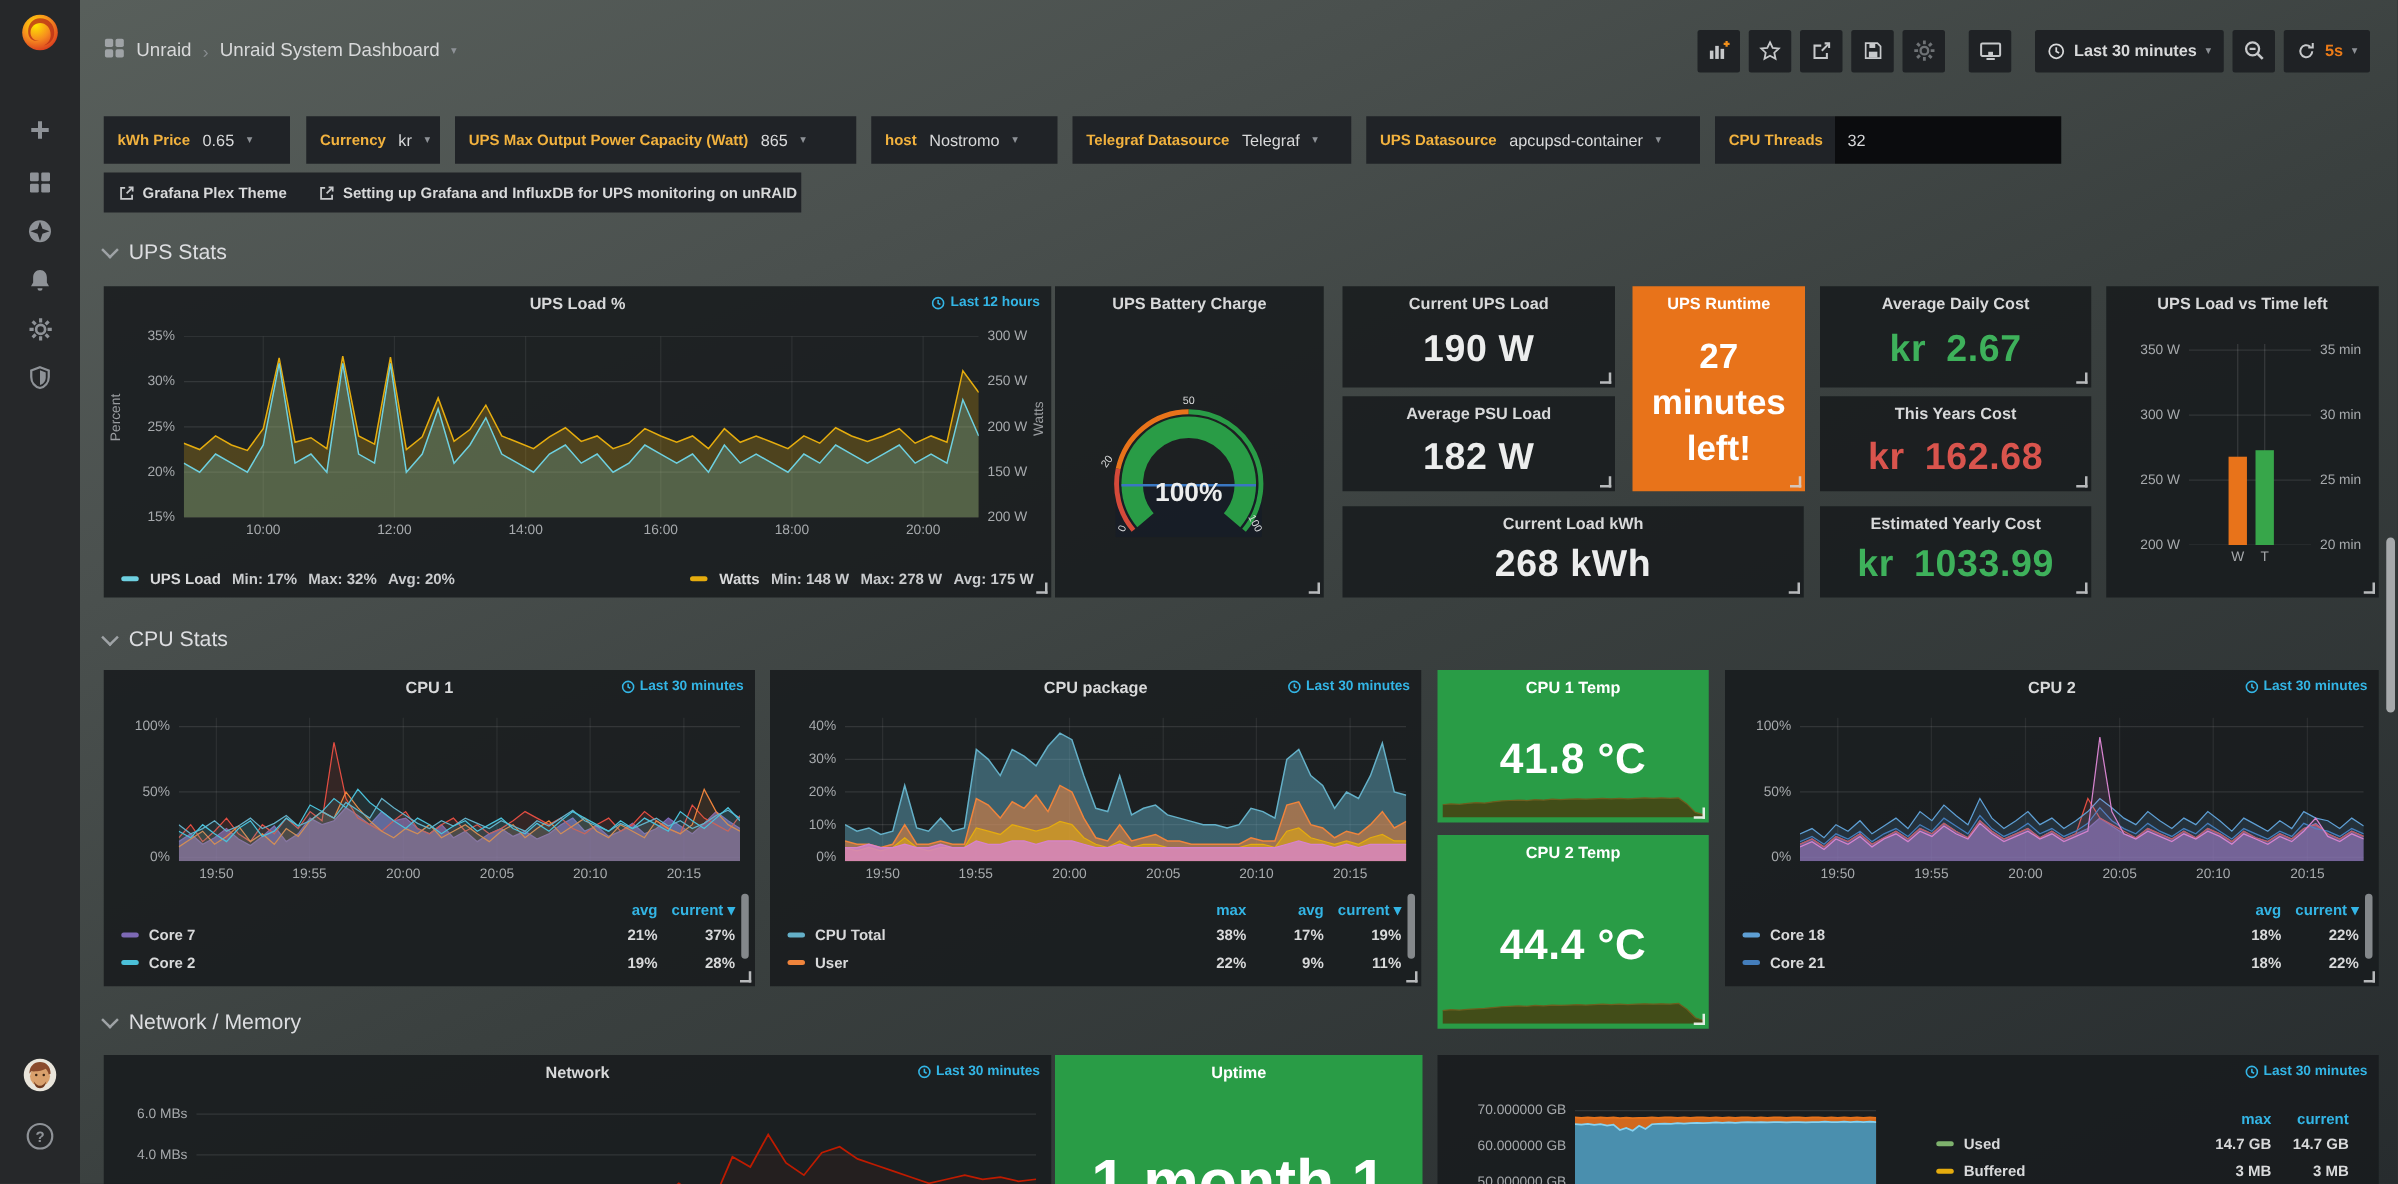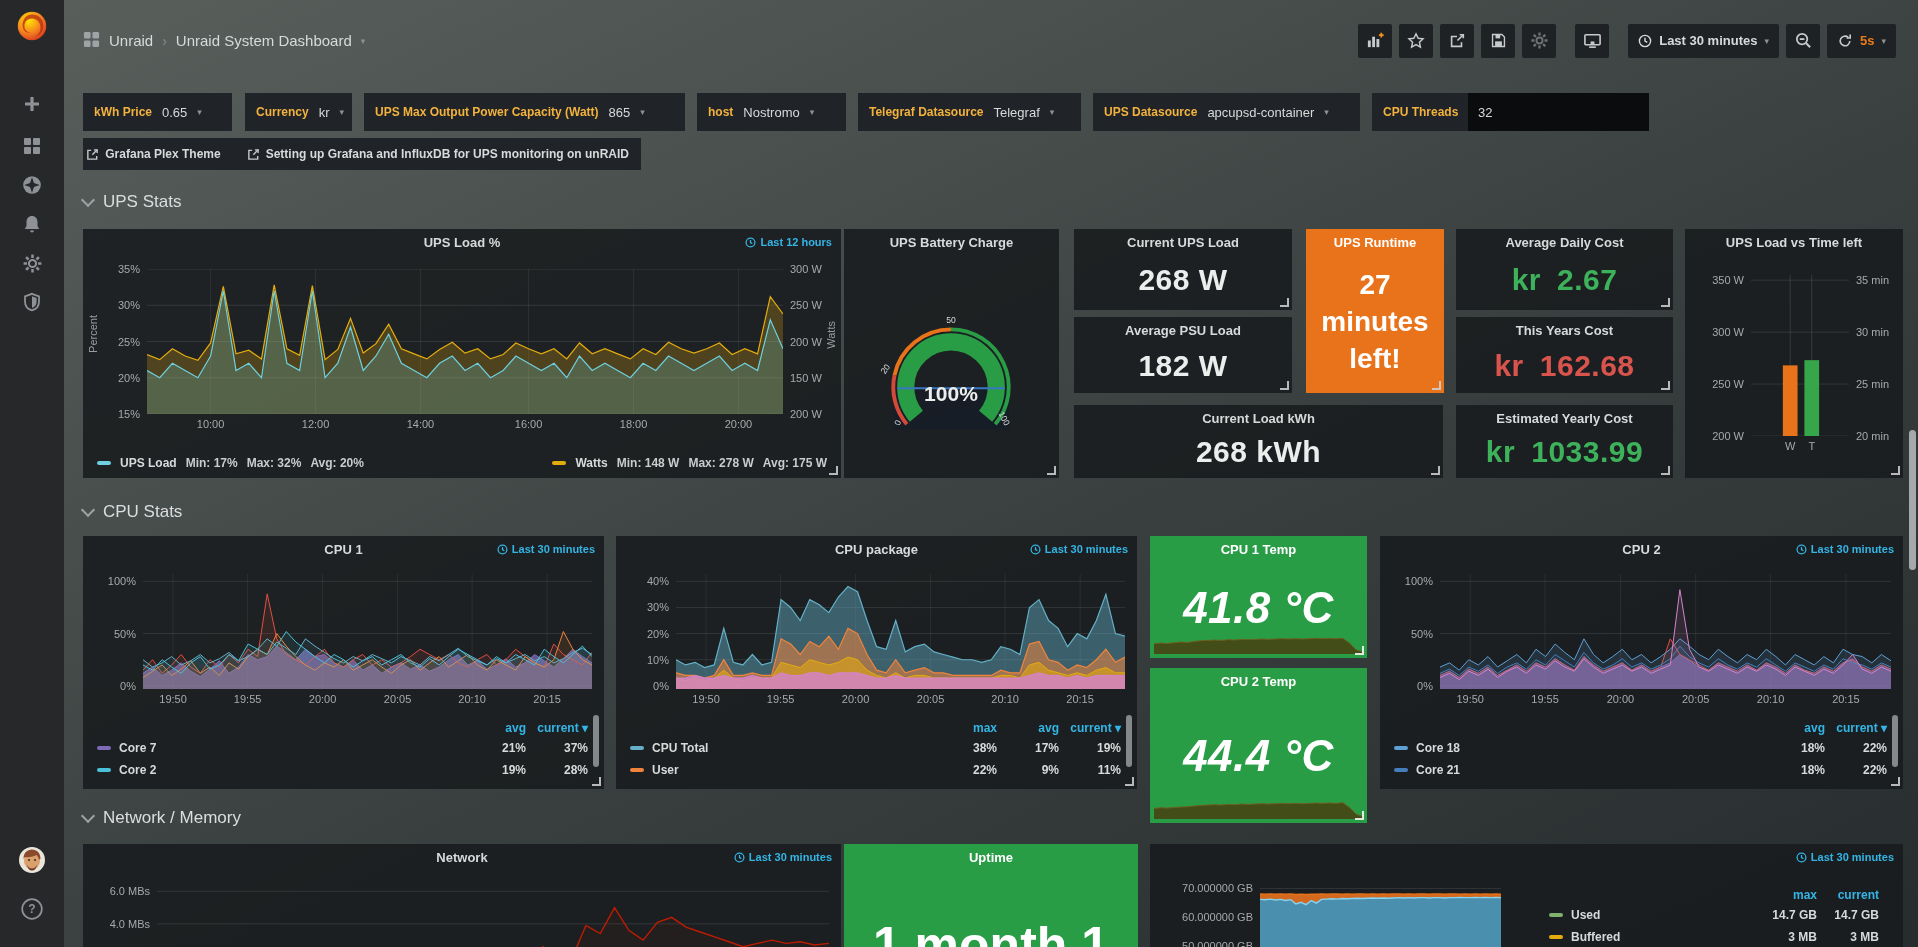--- a/index.html
+++ b/index.html
@@ -19,21 +19,21 @@
   .nbtn{height:34px;min-width:34px;background:#1f2225;border-radius:2px;display:flex;align-items:center;justify-content:center;cursor:pointer;box-sizing:border-box;}
   .nbtn.wide{padding:0 10px;gap:7px;color:#d8d9da;font-size:13px;font-weight:bold;}
   .gap-l{margin-left:12px;}
   .refresh-int{color:#eb7b18;font-weight:bold;font-size:13px;}
   
   .varbox{position:absolute;top:77px;height:38px;background:#202327;display:flex;align-items:center;gap:10px;padding:0 11px;box-sizing:border-box;cursor:pointer;}
   .varlabel{color:#f2b23e;font-size:12px;font-weight:bold;white-space:nowrap;}
   .varvalue{color:#d8d9da;font-size:13px;white-space:nowrap;}
   .varinput{position:absolute;top:77px;height:38px;background:#0b0c0e;border:none;color:#d8d9da;font-size:13px;
     font-family:"Liberation Sans",sans-serif;padding:0 10px;box-sizing:border-box;}
-  .linksbar{position:absolute;left:19px;top:122px;width:558px;height:32px;background:#202327;display:flex;align-items:center;gap:26px;padding:0 12px;box-sizing:border-box;justify-content:flex-end;}
+  .linksbar{position:absolute;left:19px;top:122px;width:558px;height:32px;background:#202327;display:flex;align-items:center;gap:26px;padding:0 12px;box-sizing:border-box;}
   .dashlink{display:flex;align-items:center;gap:6px;color:#d8d9da;font-size:12px;font-weight:bold;cursor:pointer;white-space:nowrap;}
   
   .secthead{position:absolute;left:19px;display:flex;align-items:center;color:#dcdde0;font-size:17px;cursor:pointer;}
   .chev{width:8px;height:8px;border-left:2px solid #9fa3a6;border-bottom:2px solid #9fa3a6;transform:rotate(-45deg);display:inline-block;margin:-4px 10px 0 0;}
   
   .panel{position:absolute;background:rgba(24,27,30,0.88);box-sizing:border-box;}
   .ptitle{margin:0;padding-top:6px;text-align:center;font-size:13px;font-weight:bold;color:#d8d9da;cursor:pointer;}
   .timelink{position:absolute;top:7px;right:9px;color:#33b5e5;font-size:11px;font-weight:bold;display:flex;align-items:center;gap:4px;cursor:pointer;}
   .rsz{position:absolute;right:3px;bottom:3px;width:7px;height:7px;border-right:2px solid #d3d5d7;border-bottom:2px solid #d3d5d7;opacity:.85;cursor:nwse-resize;}
   
@@ -55,21 +55,21 @@
   .lstat{font-weight:bold;color:#c9cbcd;}
   .ltable{position:absolute;left:14px;right:16px;bottom:8px;font-size:12px;color:#d8d9da;}
   .lrow{display:flex;align-items:center;height:22px;}
   .lrow .lname{flex:1;display:flex;align-items:center;gap:8px;font-weight:bold;cursor:pointer;}
   .lval{width:62px;text-align:right;font-weight:bold;}
   .lhead{height:18px;color:#33b5e5;}
   .lthumb{position:absolute;width:6px;border-radius:3px;background:#84888b;cursor:pointer;}
   
   .statpanel{display:flex;flex-direction:column;}
   .statv{flex:1;display:flex;align-items:center;justify-content:center;gap:16px;font-weight:bold;font-size:30px;color:#eceded;letter-spacing:.5px;}
-  .bigstat{font-size:44px;font-style:italic;}
+  .bigstat{font-size:34px;}
   .runtime-lines{flex:1;display:flex;align-items:center;justify-content:center;text-align:center;font-size:28px;line-height:37px;font-weight:bold;color:#fff;}
   .spark{position:absolute;left:4px;right:4px;bottom:4px;height:34px;}
   .pagescroll{position:absolute;right:2px;top:430px;width:7px;height:140px;border-radius:4px;background:#a6a9ab;z-index:9;cursor:grab;}
 </style>
 </head>
 <body>
 <div class="bg"></div>
 
 <div class="app">
 
@@ -387,21 +387,21 @@
         <text x="105" y="13" text-anchor="middle" font-size="11" fill="#d8d9da" font-family="Liberation Sans">50</text>
         <text transform="translate(24,74) rotate(-55)" text-anchor="middle" font-size="11" fill="#d8d9da" font-family="Liberation Sans">20</text>
         <text transform="translate(40,142) rotate(-68)" text-anchor="middle" font-size="11" fill="#d8d9da" font-family="Liberation Sans">0</text>
         <text transform="translate(170,137) rotate(62)" text-anchor="middle" font-size="11" fill="#d8d9da" font-family="Liberation Sans">100</text>
       </svg>
       <i class="rsz"></i>
     </section>
 
     <section class="panel statpanel" style="left:1010px;top:213px;width:218px;height:81px">
       <h2 class="ptitle">Current UPS Load</h2>
-      <div class="statv">268 W</div>
+      <div class="statv">190 W</div>
       <i class="rsz"></i>
     </section>
     <section class="panel statpanel" style="left:1010px;top:301px;width:218px;height:76px">
       <h2 class="ptitle">Average PSU Load</h2>
       <div class="statv">182 W</div>
       <i class="rsz"></i>
     </section>
     <section class="panel statpanel" style="left:1010px;top:389px;width:369px;height:73px">
       <h2 class="ptitle">Current Load kWh</h2>
       <div class="statv">268 kWh</div>

